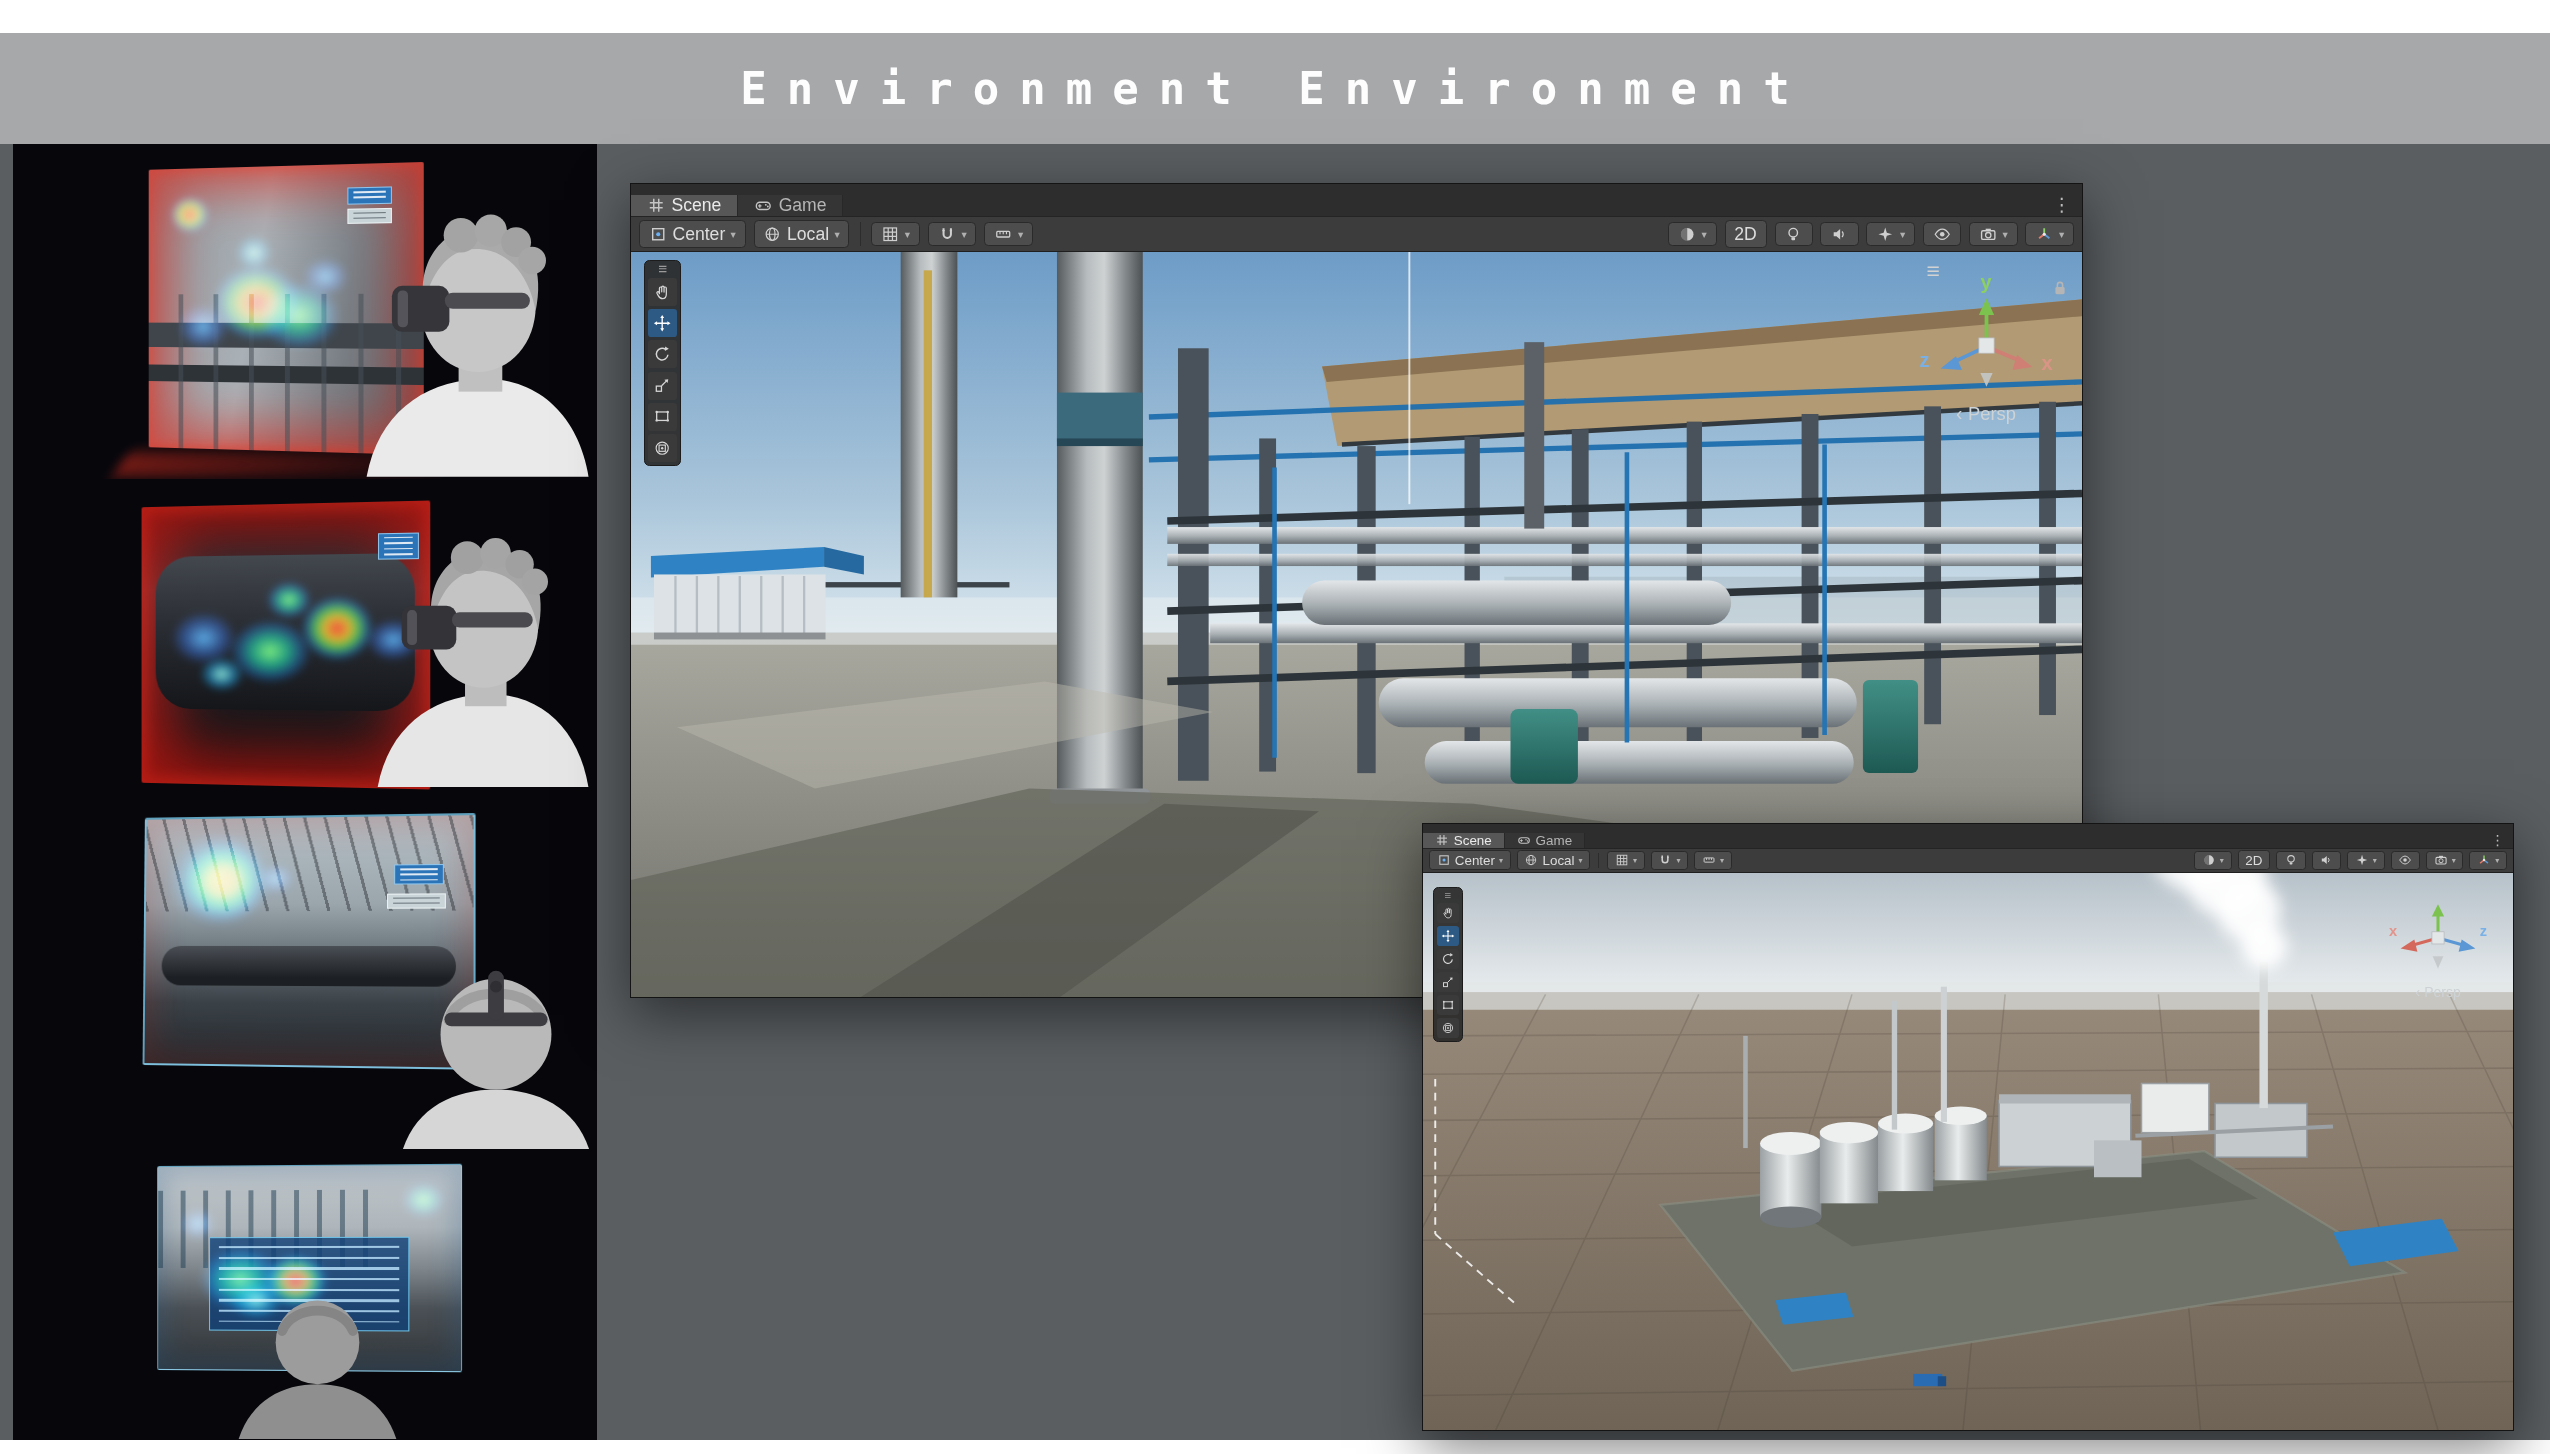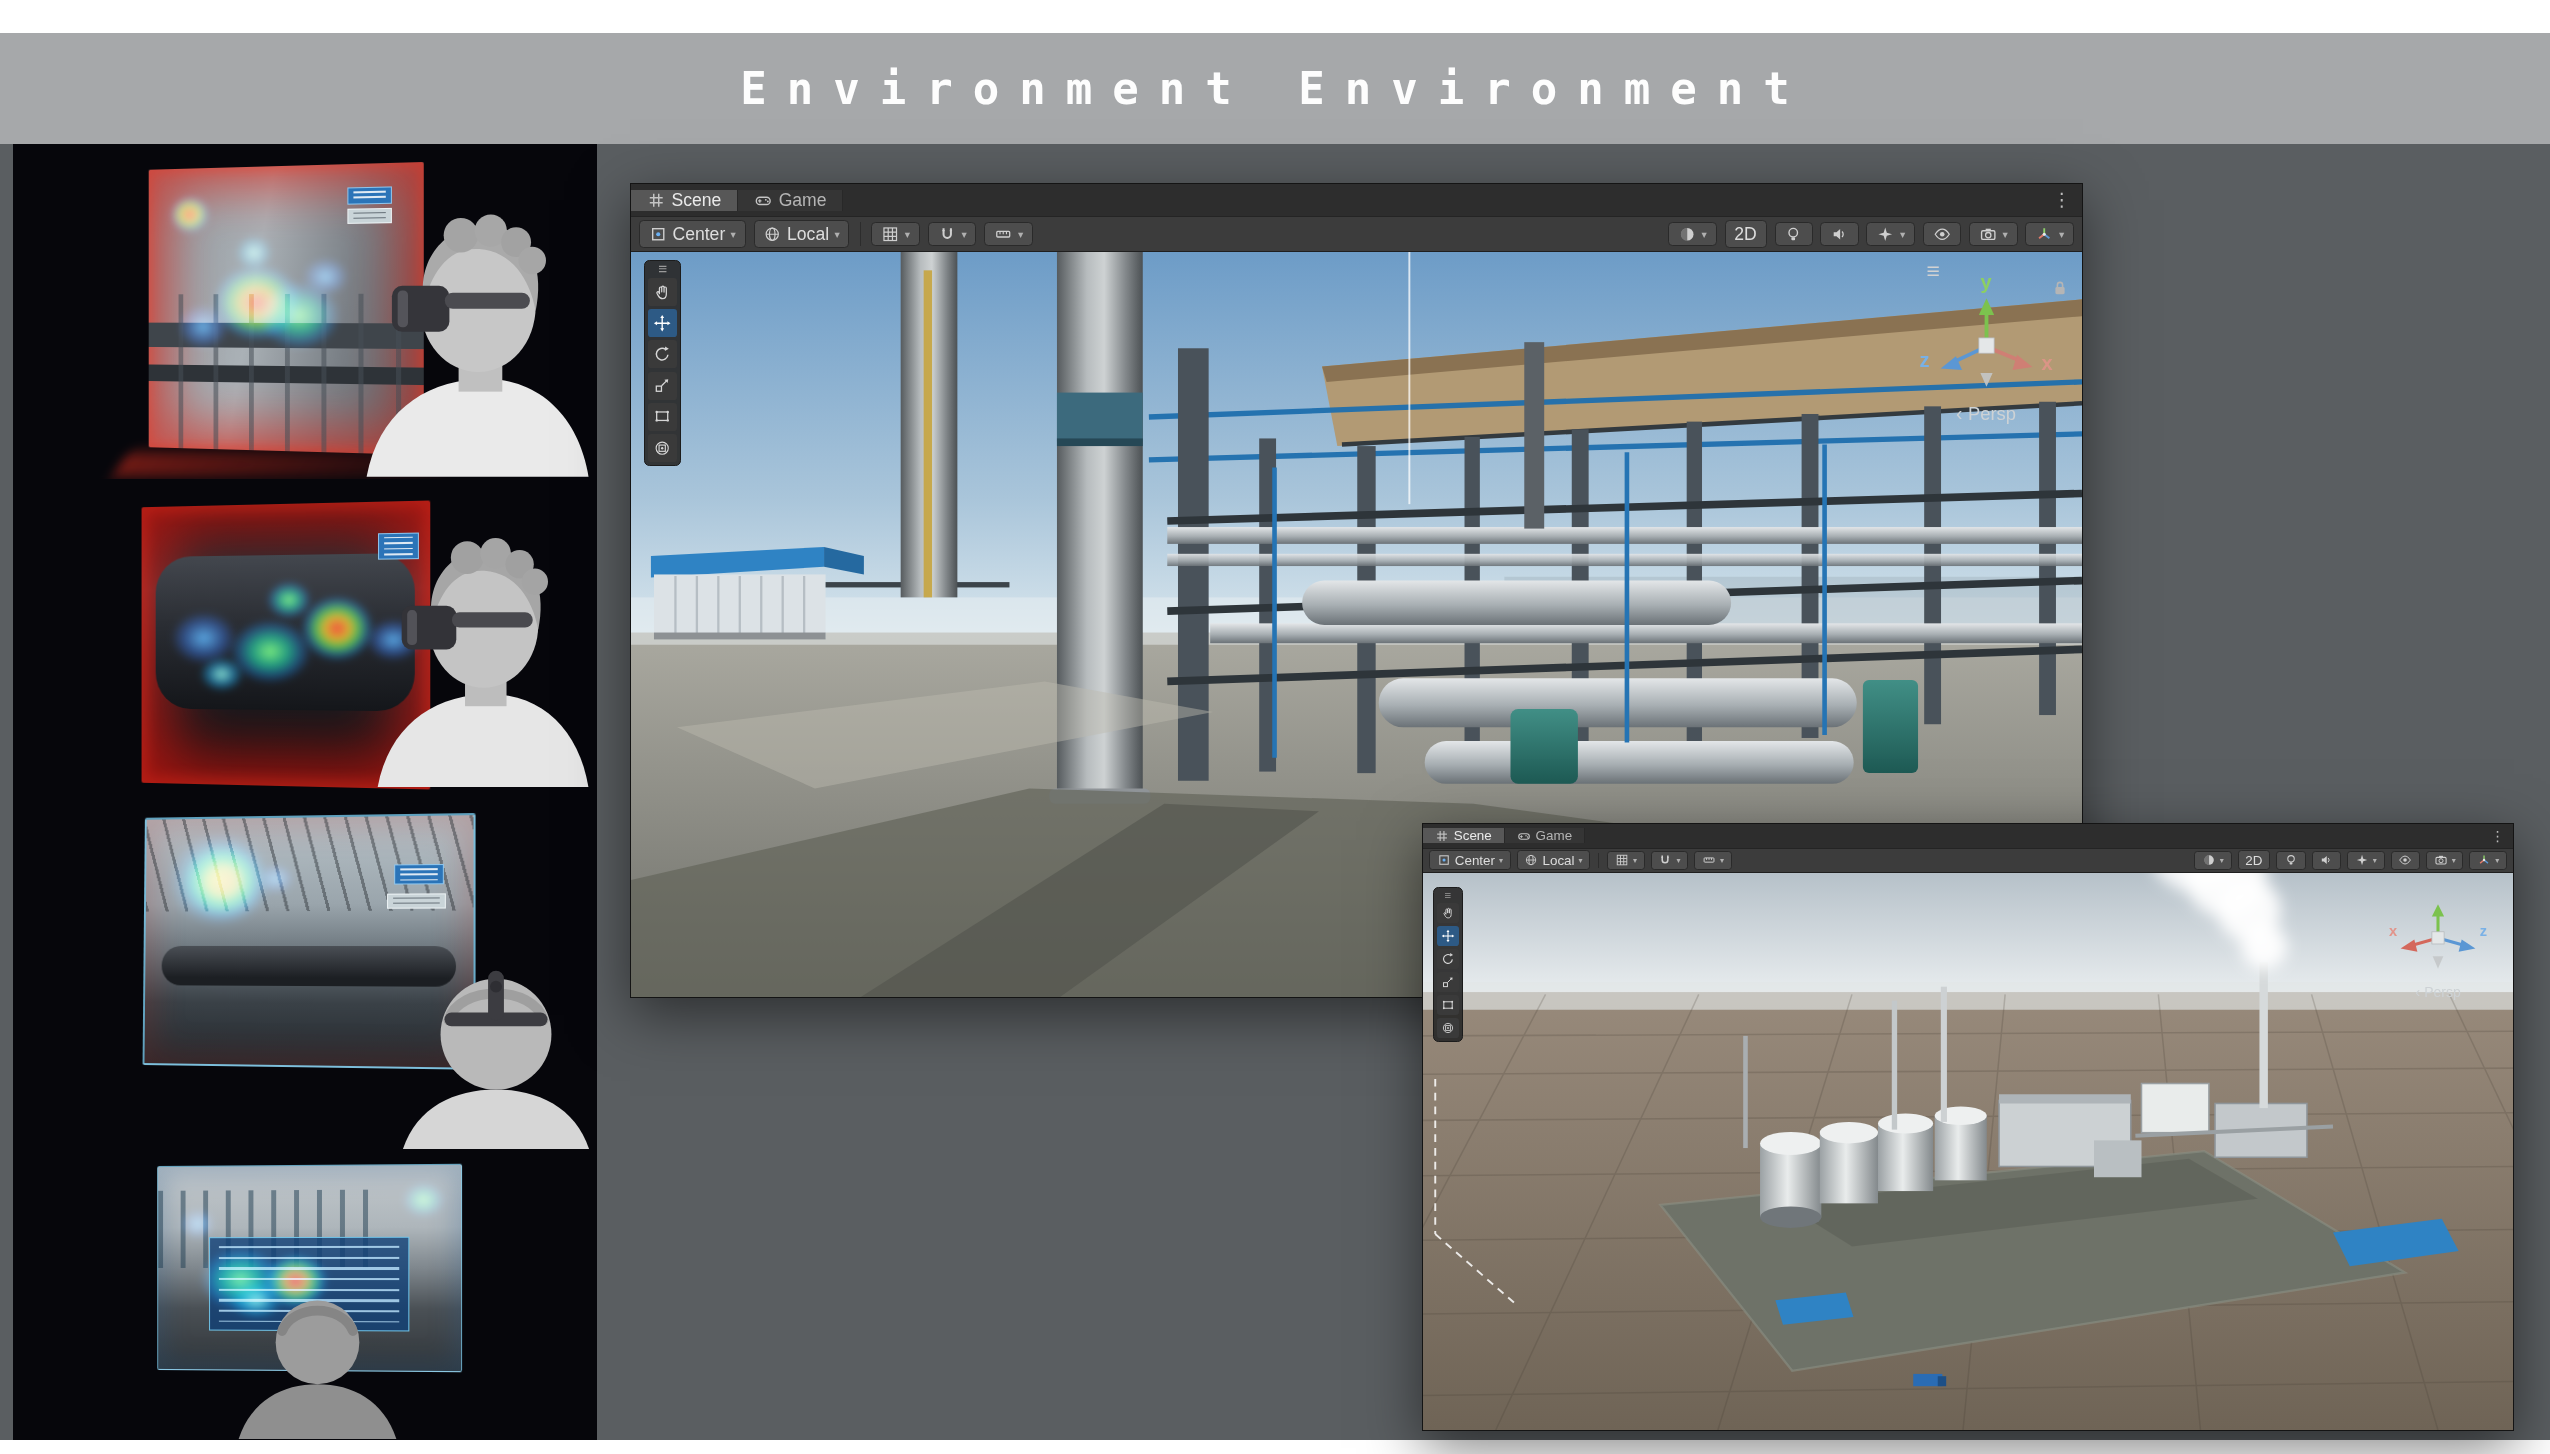--- a/index.html
+++ b/index.html
@@ -30,21 +30,21 @@
   .sign.light::after{background:repeating-linear-gradient(180deg,rgba(60,70,80,.7) 0 1.5px,transparent 1.5px 4.6px)}
   .person{position:absolute}
   .floor-glow{position:absolute;filter:blur(6.1px);transform:skewX(-32deg);background:linear-gradient(90deg,rgba(215,45,30,.5),rgba(130,25,15,.1))}
   .struct{position:absolute}
   .info-panel{position:absolute;background:rgba(16,64,120,.78);border:0.8px solid #6fc3e8}
   .info-panel::after{content:"";position:absolute;inset:7.7px 9.2px;background:repeating-linear-gradient(180deg,rgba(190,230,255,.8) 0 2.3px,transparent 2.3px 10.7px)}
 
   
   .uwin{position:absolute;background:#383838;border:0.8px solid #141414;box-shadow:0 17px 54px rgba(0,0,0,.5);font-size:17.6px;color:#cfcfcf}
   .uwin.small{font-size:13.4px}
-  .tabbar{position:absolute;left:0;top:0;width:100%;display:flex;align-items:center;background:#2d2d2d;border-bottom:0.8px solid #242424}
+  .tabbar{position:absolute;left:0;top:0;width:100%;display:flex;align-items:flex-end;background:#2d2d2d;border-bottom:0.8px solid #242424}
   .uwin .tabbar{height:33px}
   .uwin.small .tabbar{height:24.6px}
   .tab{display:flex;align-items:center;gap:.35em;padding:0 .9em;background:#353535;color:#b5b5b5;border-right:0.8px solid #282828}
   .tab.active{background:#575757;color:#eaeaea}
   .tab .icon{color:#c4c4c4}
   .tabbar-spacer{flex:1}
   .more-btn{display:flex;align-items:center;padding:0 .6em;color:#bdbdbd;font-size:1.05em}
   .toolbar{position:absolute;left:0;width:100%;display:flex;align-items:center;gap:.45em;padding:0 .45em;background:#3c3c3c;border-bottom:0.8px solid #1f1f1f}
   .uwin .toolbar{top:33px;height:35px}
   .uwin.small .toolbar{top:24.6px;height:24.6px}

